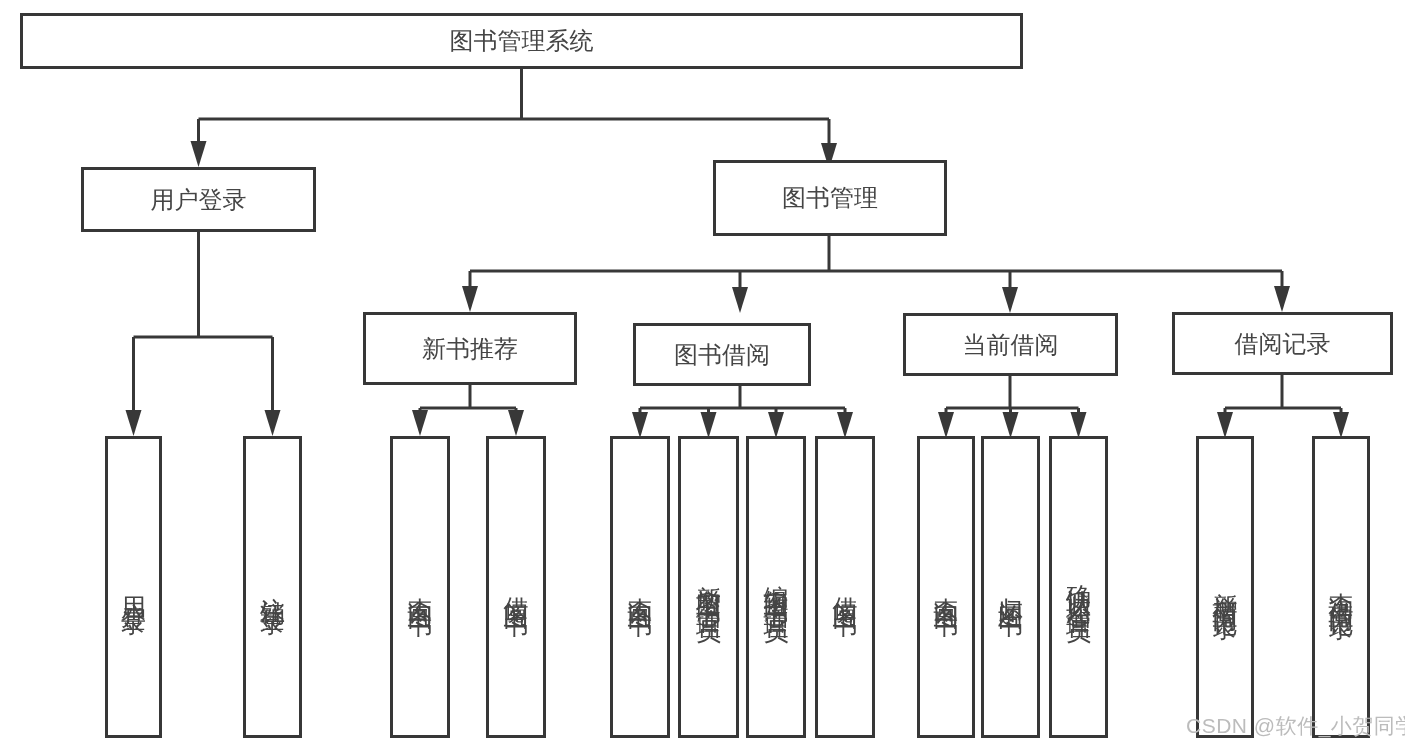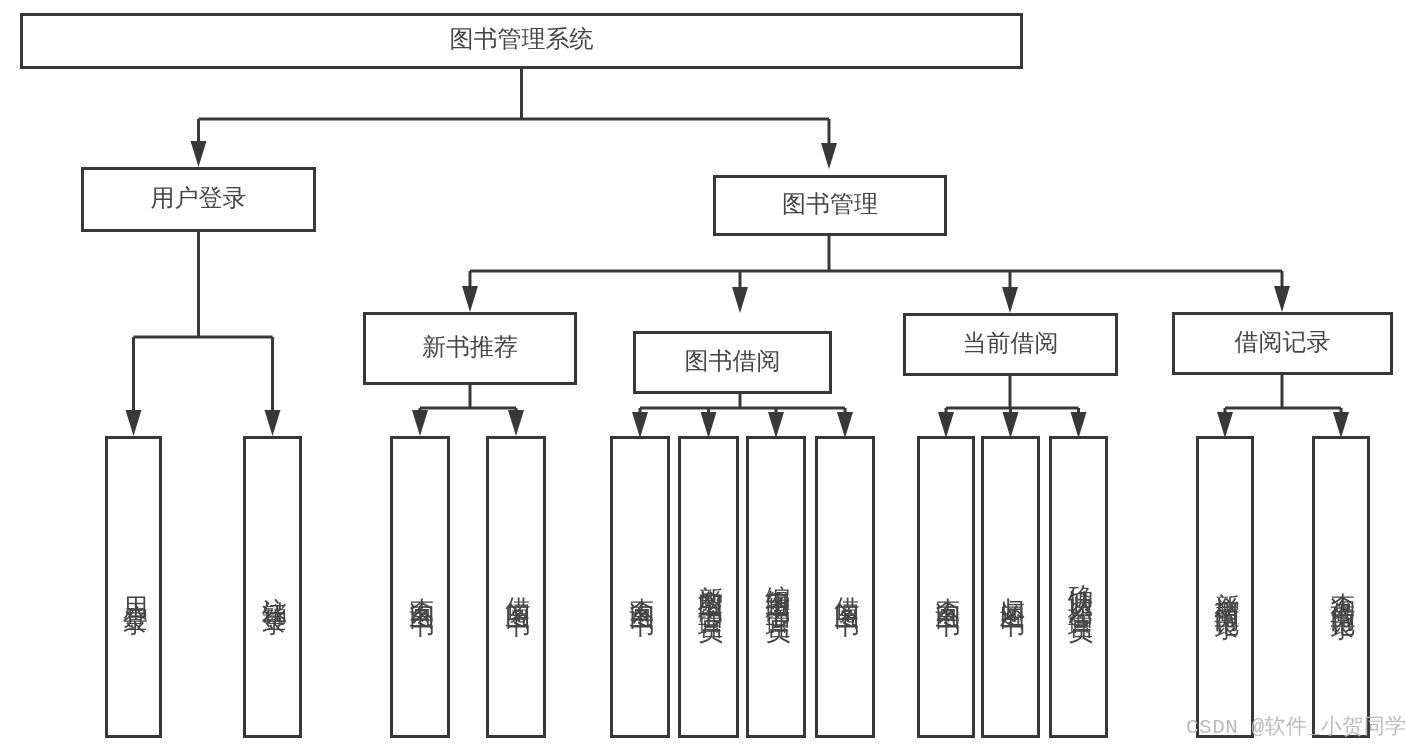--- a/index.html
+++ b/index.html
@@ -5,21 +5,21 @@
   html, body {
     margin: 0;
     padding: 0;
     background: #ffffff;
   }
   #canvas {
     position: relative;
     width: 1405px;
     height: 747px;
     background: #ffffff;
-    font-family: Liberation Mono, monospace;
+    font-family: Liberation Sans, sans-serif;
     overflow: hidden;
   }
   #connectors {
     position: absolute;
     left: 0;
     top: 0;
     z-index: 1;
   }
   .node {
     position: absolute;
@@ -111,24 +111,24 @@
       <polygon points="1070.5,412 1086.5,412 1078.5,438" fill="#383838"></polygon>
       <line x1="1225" y1="408" x2="1225" y2="422" stroke="#383838" stroke-width="3"></line>
       <polygon points="1217,412 1233,412 1225,438" fill="#383838"></polygon>
       <line x1="1341" y1="408" x2="1341" y2="422" stroke="#383838" stroke-width="3"></line>
       <polygon points="1333,412 1349,412 1341,438" fill="#383838"></polygon>
     </svg>
 
   <div class="node" style="left:20px; top:13px; width:1003px; height:56px;">图书管理系统</div>
 
   <div class="node" style="left:81px; top:167px; width:235px; height:65px;">用户登录</div>
-  <div class="node" style="left:713px; top:175px; width:234px; height:61px;">图书管理</div>
+  <div class="node" style="left:713px; top:160px; width:234px; height:76px;">图书管理</div>
 
   <div class="node" style="left:363px; top:312px; width:214px; height:73px;">新书推荐</div>
-  <div class="node" style="left:633px; top:331px; width:199px; height:63px;">图书借阅</div>
+  <div class="node" style="left:633px; top:323px; width:178px; height:63px;">图书借阅</div>
   <div class="node" style="left:1172px; top:312px; width:221px; height:63px;">借阅记录</div>
   <div class="node" style="left:903px; top:313px; width:215px; height:63px;">当前借阅</div>
 
   <div class="node leaf" style="left:105px; width:57px;">用户登录</div>
   <div class="node leaf" style="left:243px; width:59px;">注销登录</div>
 
   <div class="node leaf" style="left:390px; width:60px;">查询图书</div>
   <div class="node leaf" style="left:486px; width:60px;">借阅图书</div>
 
   <div class="node leaf" style="left:610px; width:60px;">查询图书</div>

